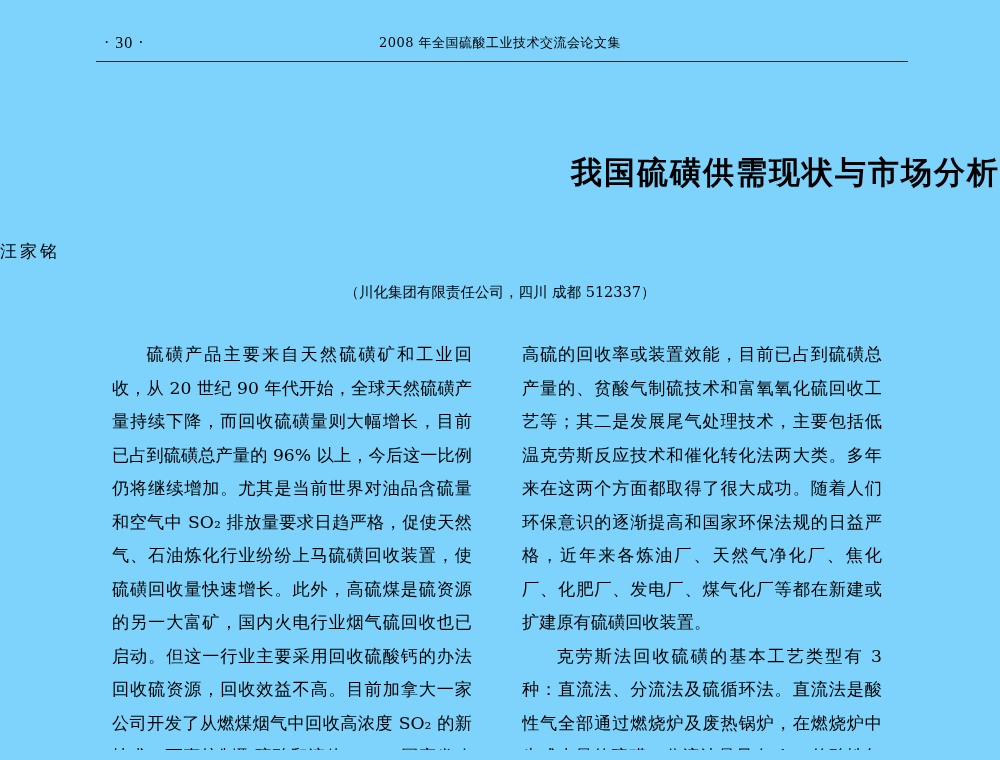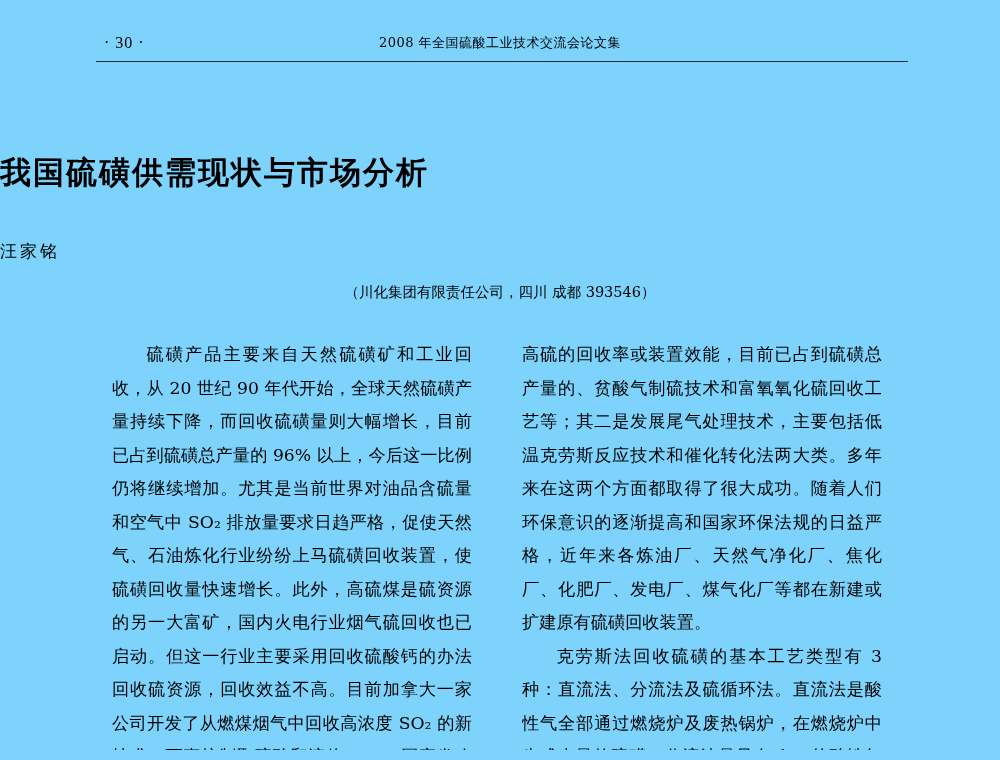--- a/index.html
+++ b/index.html
@@ -55,21 +55,21 @@
     height: 1px;
     background: #2a2a2a;
   }
 
   
   .title {
     position: absolute;
     left: 0;
     top: 152px;
     width: 1000px;
-    text-align: left;
+    text-align: right;
     font-size: 31px;
     font-weight: bold;
     letter-spacing: 2px;
     font-family: "DejaVu Serif", "Liberation Serif", serif;
   }
   .author {
     position: absolute;
     left: 0;
     top: 240px;
     width: 1000px;
@@ -122,21 +122,21 @@
 <div class="page">
 
   <div class="running-head">
     <div class="folio">· 30 ·</div>
     <div class="head-title">2008 年全国硫酸工业技术交流会论文集</div>
     <div class="head-rule"></div>
   </div>
 
   <div class="title">我国硫磺供需现状与市场分析</div>
   <div class="author">汪家铭</div>
-  <div class="affiliation">（川化集团有限责任公司，四川 成都 393546）</div>
+  <div class="affiliation">（川化集团有限责任公司，四川 成都 512337）</div>
 
   <div class="columns">
     <div class="col col-left">
       <p class="indent">硫磺产品主要来自天然硫磺矿和工业回收，从 20 世纪 90 年代开始，全球天然硫磺产量持续下降，而回收硫磺量则大幅增长，目前已占到硫磺总产量的 96% 以上，今后这一比例仍将继续增加。尤其是当前世界对油品含硫量和空气中 SO₂ 排放量要求日趋严格，促使天然气、石油炼化行业纷纷上马硫磺回收装置，使硫磺回收量快速增长。此外，高硫煤是硫资源的另一大富矿，国内火电行业烟气硫回收也已启动。但这一行业主要采用回收硫酸钙的办法回收硫资源，回收效益不高。目前加拿大一家公司开发了从燃煤烟气中回收高浓度 SO₂ 的新技术，可直接制取硫酸和液体 SO₂。国家发改委希望火电行业尽快引进该技术，上示</p>
     </div>
     <div class="col col-right">
       <p>高硫的回收率或装置效能，目前已占到硫磺总产量的、贫酸气制硫技术和富氧氧化硫回收工艺等；其二是发展尾气处理技术，主要包括低温克劳斯反应技术和催化转化法两大类。多年来在这两个方面都取得了很大成功。随着人们环保意识的逐渐提高和国家环保法规的日益严格，近年来各炼油厂、天然气净化厂、焦化厂、化肥厂、发电厂、煤气化厂等都在新建或扩建原有硫磺回收装置。</p>
       <p class="indent">克劳斯法回收硫磺的基本工艺类型有 3 种：直流法、分流法及硫循环法。直流法是酸性气全部通过燃烧炉及废热锅炉，在燃烧炉中生成大量的硫磺。分流法是只有 1/3 的酸性气通过燃烧炉燃烧成 SO₂，与其余部分在转化器前混合进入转</p>
     </div>
   </div>

